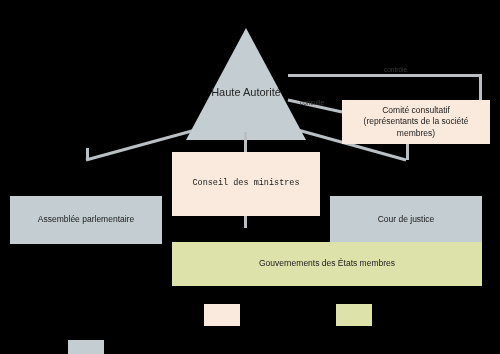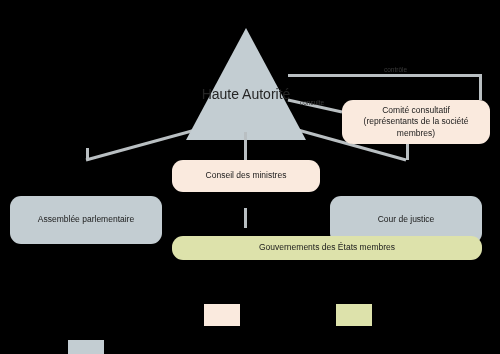--- a/index.html
+++ b/index.html
@@ -12,48 +12,48 @@
 
   .box{
     position:absolute;
     display:flex;align-items:center;justify-content:center;
     text-align:center;
     color:#1a1a1a;
     font-size:8.5px;
     line-height:1.35;
     box-sizing:border-box;
     padding:2px 4px;
-    border-radius:11px;
+    border-radius:0;
   }
   .blue{background:#c3cdd2;margin-top:36px;}
   .cream{background:#faeade;}
   .green{background:#dde2ab;}
 
   
   #box-assemblee{left:10px;  top:160px; width:152px; height:48px;}
-  #box-conseil  {left:172px; top:160px; width:148px; height:32px;}
+  #box-conseil  {left:172px; top:152px; width:148px; height:64px;font-family:Liberation Mono, monospace;}
   #box-cour     {left:330px; top:160px; width:152px; height:48px;}
 
   
   #box-parlements{left:10px;  top:228px; width:152px; height:36px;}
-  #box-gouv      {left:172px; top:236px; width:310px; height:24px;}
+  #box-gouv      {left:172px; top:242px; width:310px; height:44px;}
 
   
   #box-comite{left:342px; top:100px; width:148px; height:44px;}
 
   
   #triangle{
     position:absolute;left:186px;top:28px;width:120px;height:112px;
   }
   #triangle .tri-shape{
     position:absolute;left:0;top:0;width:100%;height:100%;
   }
   #triangle .tri-label{
     position:absolute;left:0;right:0;top:58px;
-    text-align:center;color:#262626;font-size:14px;
+    text-align:center;color:#262626;font-size:11px;
   }
 
   
   .conn{position:absolute;background:#b9bfc2;}
   .vline{width:3px;}
   .hline{height:3px;}
 
   .edge-label{
     position:absolute;
     color:#3a3a3a;

